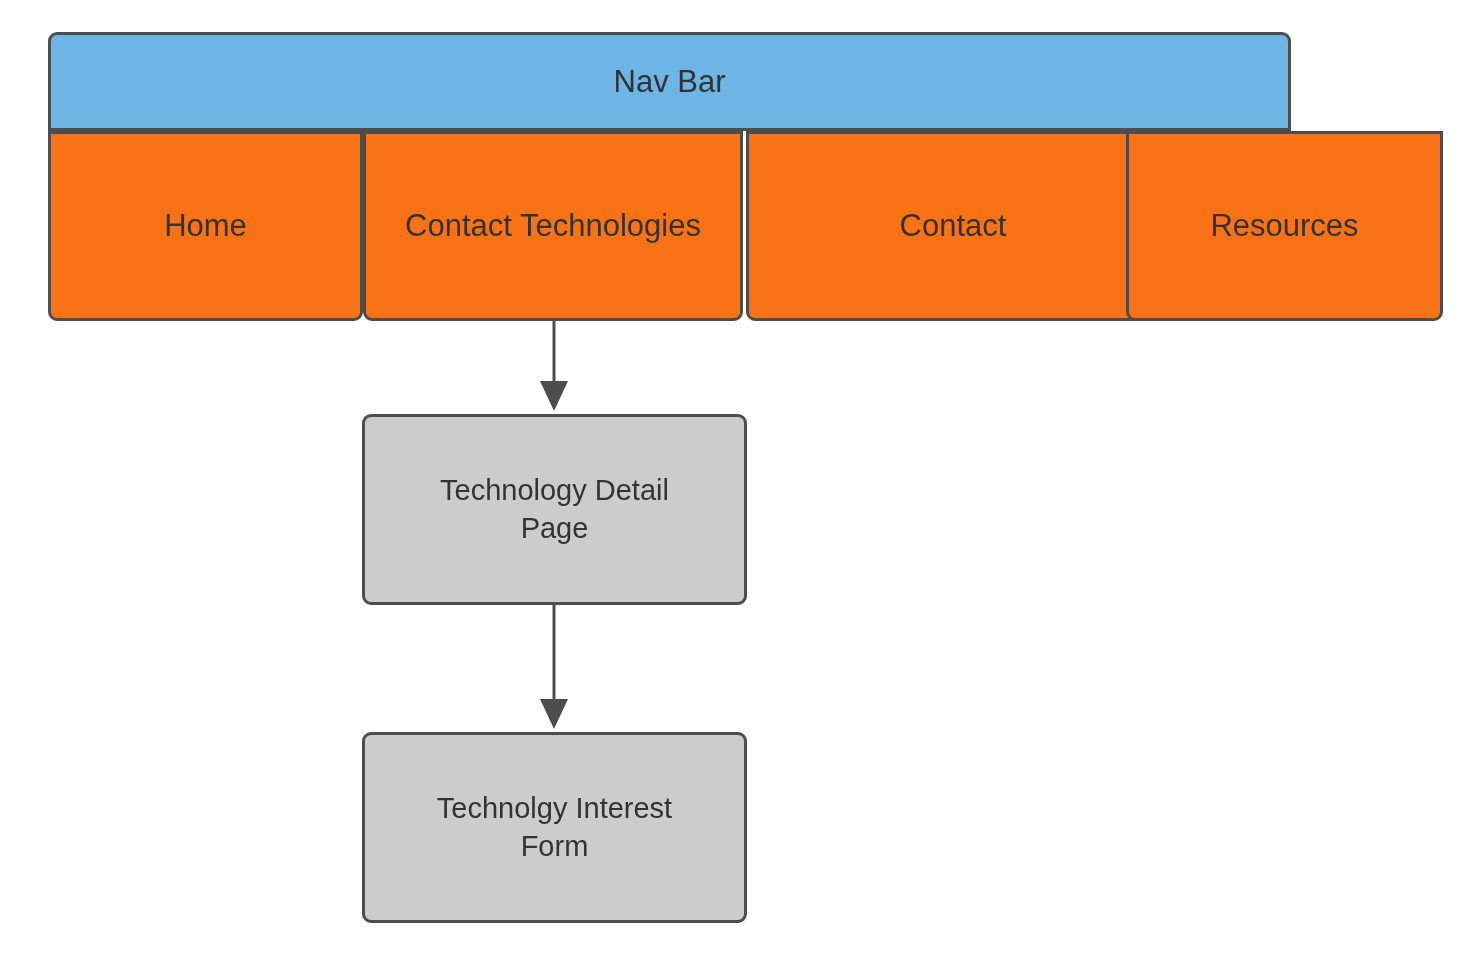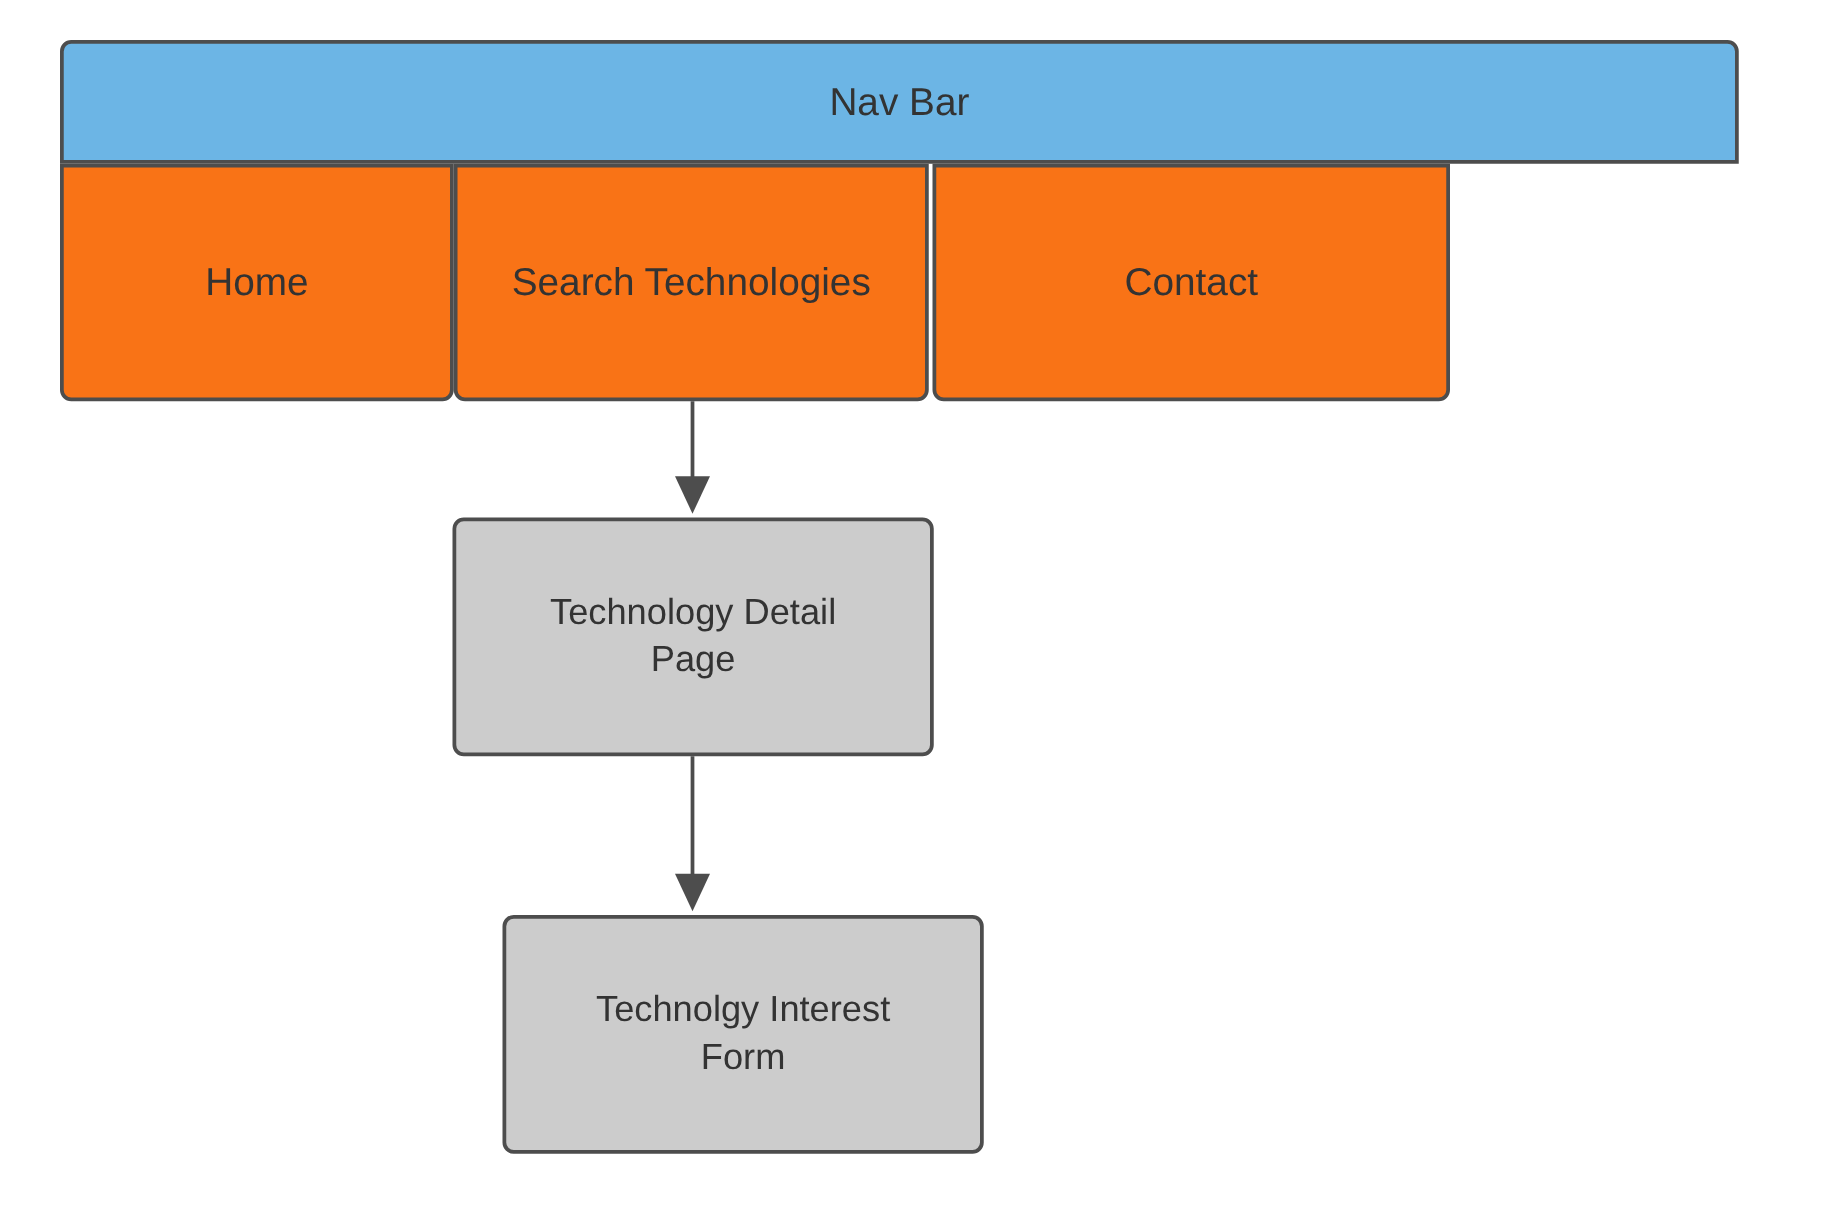--- a/index.html
+++ b/index.html
@@ -32,21 +32,21 @@
     color: #333333;
     line-height: 1.28;
     white-space: pre-line;
     user-select: none;
   }
 
   
   .navbar-header {
     left: 48px;
     top: 32px;
-    width: 1343px;
+    width: 1243px;
     height: 99px;
     background: #6cb5e5;
     border-radius: 9px 9px 0 0;
     font-size: 31px;
   }
 
   
   .nav-item {
     top: 131px;
     height: 190px;
@@ -62,21 +62,21 @@
   
   .process-box {
     left: 362px;
     width: 385px;
     height: 191px;
     background: #cccccc;
     border-radius: 9px;
     font-size: 29px;
   }
   .process-box.detail-page { top: 414px; }
-  .process-box.interest-form { top: 732px; margin-left: 40px; }
+  .process-box.interest-form { top: 732px; }
 
   
   .connector {
     position: absolute;
     left: 0;
     top: 0;
     width: 1472px;
     height: 964px;
     pointer-events: none;
     overflow: visible;
@@ -91,24 +91,25 @@
 </style>
 </head>
 <body>
 
 <div id="canvas">
 
   <div class="node navbar-header">Nav Bar</div>
 
   <div class="node nav-item home">Home</div>
 
-  <div class="node nav-item search">Search Technologies</div>
+  <div class="node nav-item search">Contact Technologies</div>
 
   <div class="node nav-item contact">Contact</div>
 
+  <div class="node nav-item resources">Resources</div>
 
   <svg class="connector" width="1472" height="964" viewBox="0 0 1472 964" xmlns="http://www.w3.org/2000/svg">
 
     <g>
       <line x1="554" y1="321" x2="554" y2="385"></line>
       <polygon points="554,411 540,381 568,381"></polygon>
     </g>
 
     <g>
       <line x1="554" y1="605" x2="554" y2="703"></line>

